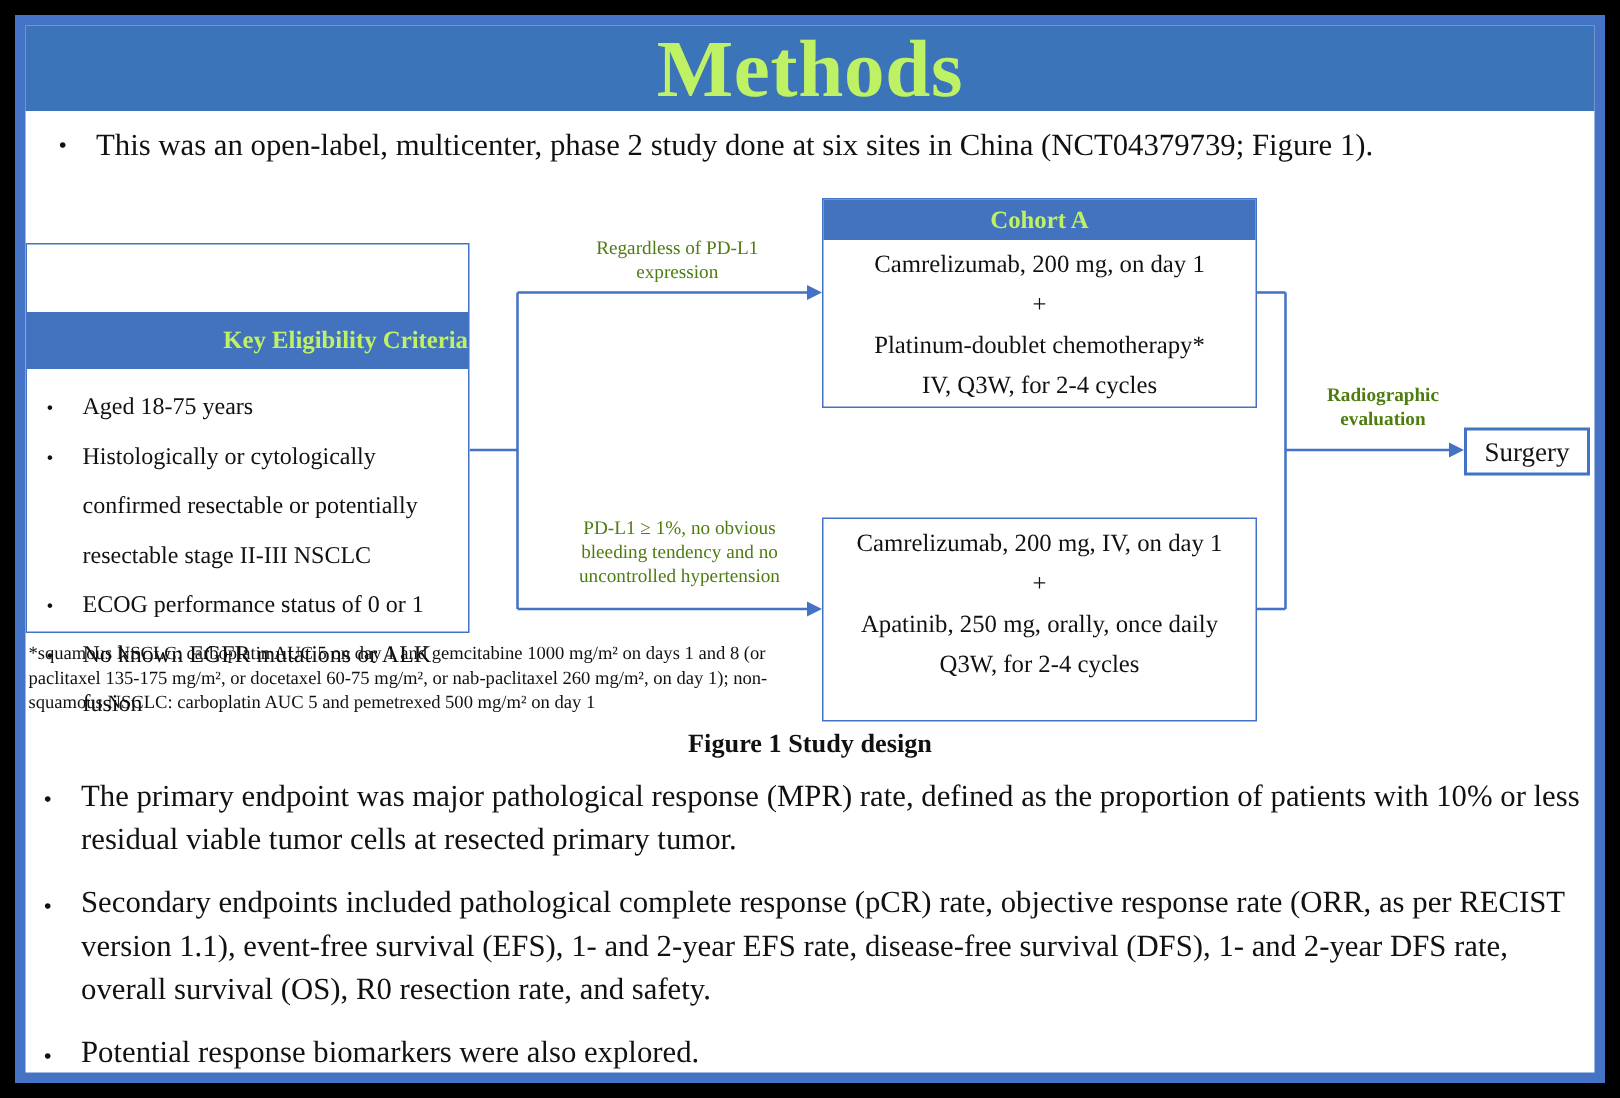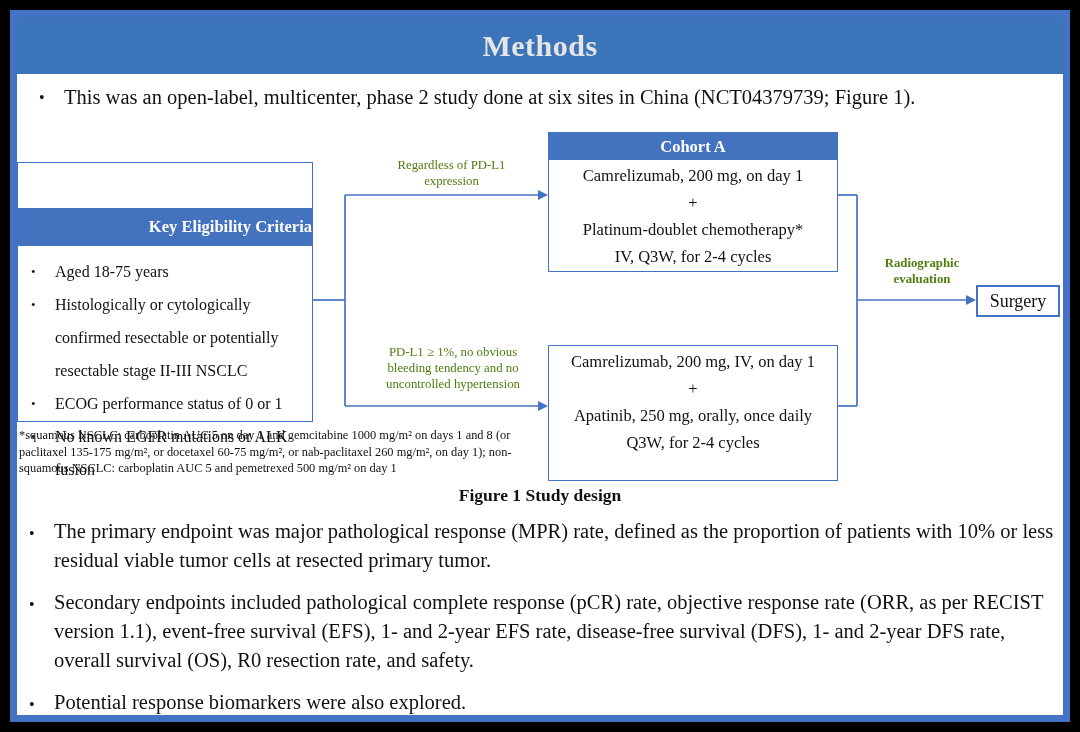--- a/index.html
+++ b/index.html
@@ -17,36 +17,36 @@
     width:1060px; height:712px;
     background:#fff;
     border:7px solid var(--accent,#4472c4);
   }
   .title-bar {
     position:absolute; left:0; top:0; right:0; height:57px;
     background:var(--titlebar,#3c74b9);
     display:flex; align-items:center; justify-content:center;
   }
   .title-bar .title {
-    color:#e5e5e5; font-weight:bold; font-size:30px; letter-spacing:0.5px;
+    color:#bef264; font-weight:bold; font-size:54px; letter-spacing:0.5px;
   }
   .intro {
     position:absolute; left:14px; top:66px; width:1020px;
     font-size:20.5px; line-height:28px;
   }
   .bullet-item { position:relative; padding-left:33px; }
   .bullet-item .marker { position:absolute; left:8px; font-size:16px; top:1px; }
 
   
   .connectors { position:absolute; left:0; top:0; width:1046px; height:698px; pointer-events:none; }
 
   .dbox { position:absolute; background:#fff; border:1.5px solid var(--accent,#4472c4); }
   .dbox .dbox-header {
     background:var(--boxheader,#4372be);
-    color:#ffffff; font-weight:bold; font-size:16.5px;
+    color:#bef264; font-weight:bold; font-size:16.5px;
     display:flex; align-items:center;
   }
   .elig { left:0; top:145px; width:296px; height:260px; }
   .elig .dbox-header { height:38px; padding-left:9px; justify-content:flex-end;margin-top:45px; }
   .elig-body { padding:9px 4px 0 0; }
   .elig-item { position:relative; padding-left:37px; font-size:16px; line-height:33px; }
   .elig-item .marker { position:absolute; left:13px; font-size:13px; }
 
   .cohort { left:531px; width:290px; text-align:center; }
   .cohort .dbox-header { height:27px; justify-content:center; }

